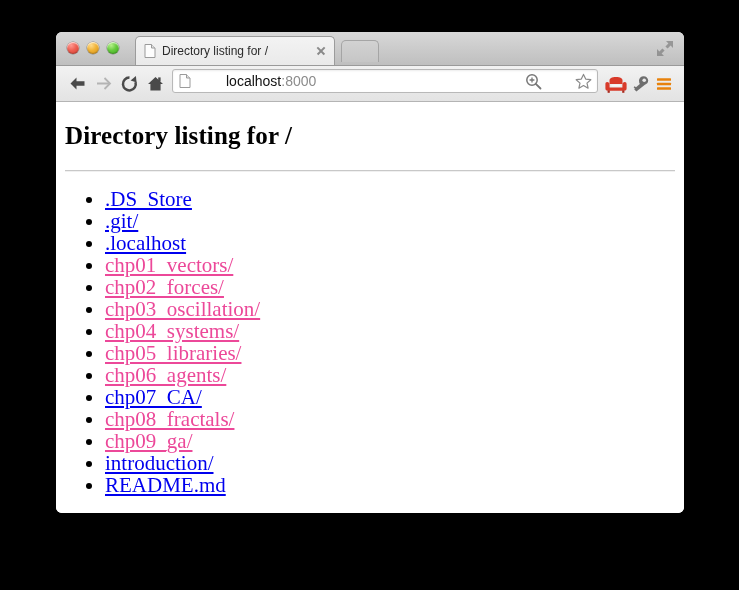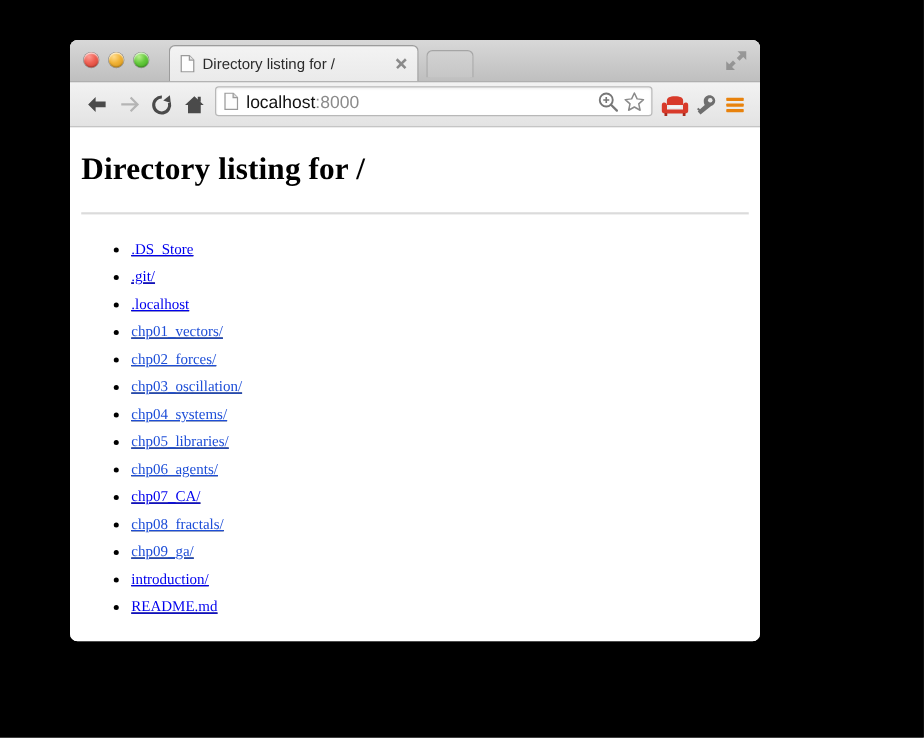--- a/index.html
+++ b/index.html
@@ -12,21 +12,21 @@
   }
   body {
     font-family: "Liberation Sans", sans-serif;
   }
 
   
   #browser-window {
     position: absolute;
     left: 56px;
     top: 32px;
-    width: 552px;
+    width: 628px;
     height: 481px;
     border-radius: 6px 6px 6px 6px;
     background: #ffffff;
     box-shadow: 0 0 0 1px rgba(0,0,0,0.55), 0 2px 9px rgba(0,0,0,0.6);
     overflow: hidden;
   }
 
   
   #tab-strip {
     position: relative;
@@ -163,20 +163,21 @@
     height: 24px;
     margin: 0 6px 5px 4px;
     background: #ffffff;
     border: 1px solid #b8b8b8;
     border-radius: 3px;
     display: flex;
     align-items: center;
     padding: 0 4px 0 6px;
     box-sizing: border-box;
     box-shadow: inset 0 1px 2px rgba(0,0,0,0.08);
+    gap: 29px;
   }
   #page-icon { flex: 0 0 auto; width: 12px; height: 14px; margin-right: 6px; }
   #url-text {
     flex: 1 1 auto;
     font-size: 14px;
     color: #1a1a1a;
     white-space: nowrap;
     overflow: hidden;
     font-family: "Liberation Sans", sans-serif;
   }
@@ -216,36 +217,35 @@
   #dir-rule {
     height: 0;
     border: none;
     border-top: 1px solid #c8c8c8;
     border-bottom: 1px solid #f0f0f0;
     margin: 20px 0 0 0;
   }
   #dir-list {
     list-style: disc;
     font-family: "Liberation Serif", serif;
-    font-size: 12px;
+    font-size: 21px;
     margin: 16px 0 0 0;
     padding-left: 40px;
     color: #000000;
-    text-decoration: underline;
   }
   #dir-list li {
     line-height: 22px;
     padding: 0;
   }
   #dir-list a {
     text-decoration: underline;
     font-family: "Liberation Serif", serif;
   }
   #dir-list a.unvisited { color: #0000ee; }
-  #dir-list a.visited   { color: #1d4ed8; }
+  #dir-list a.visited   { color: #ec4899; }
 </style>
 </head>
 <body>
 
 <div id="browser-window">
 
   <div id="tab-strip">
 
     <div class="traffic-lights">
       <div class="light close"></div>

